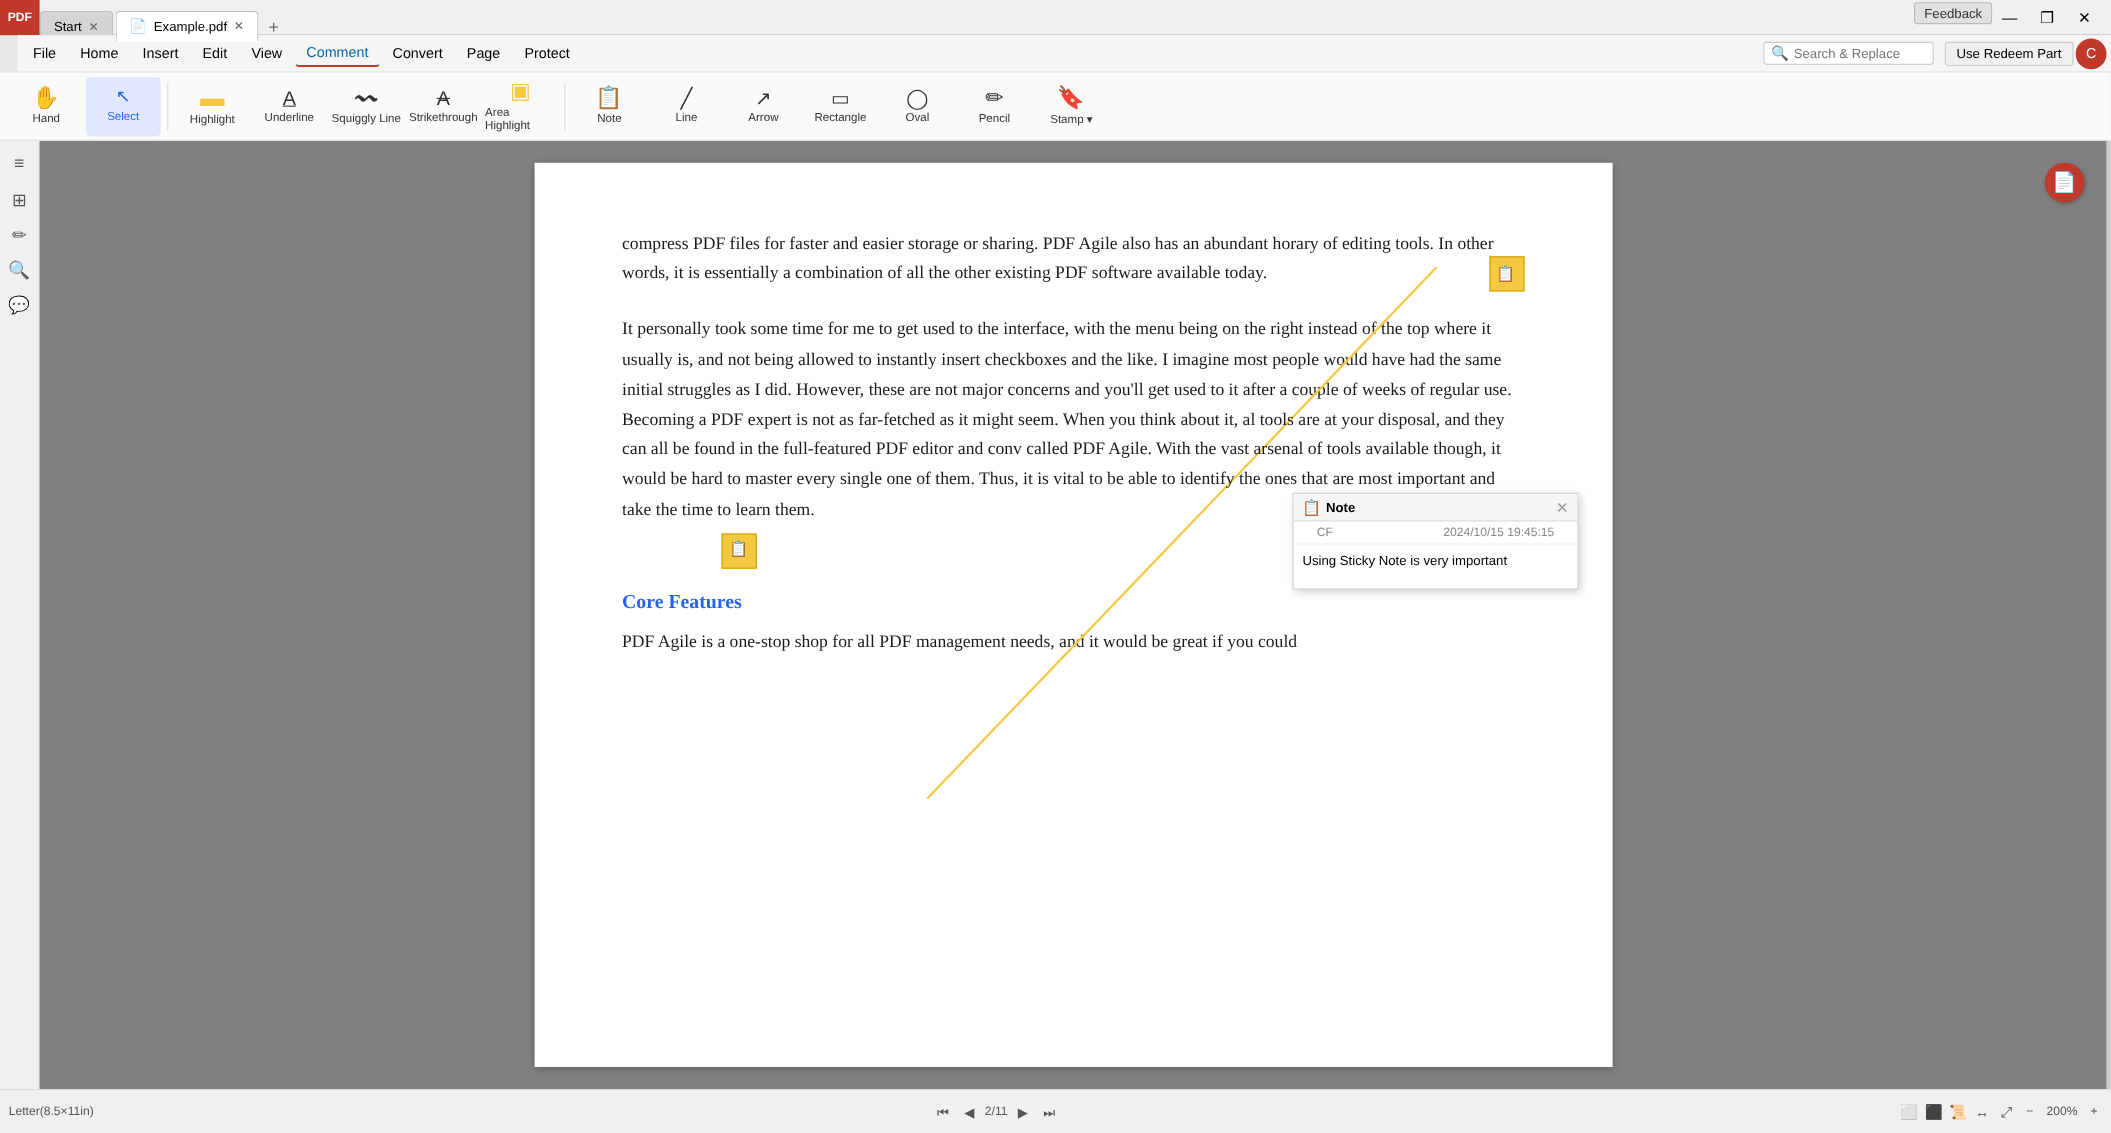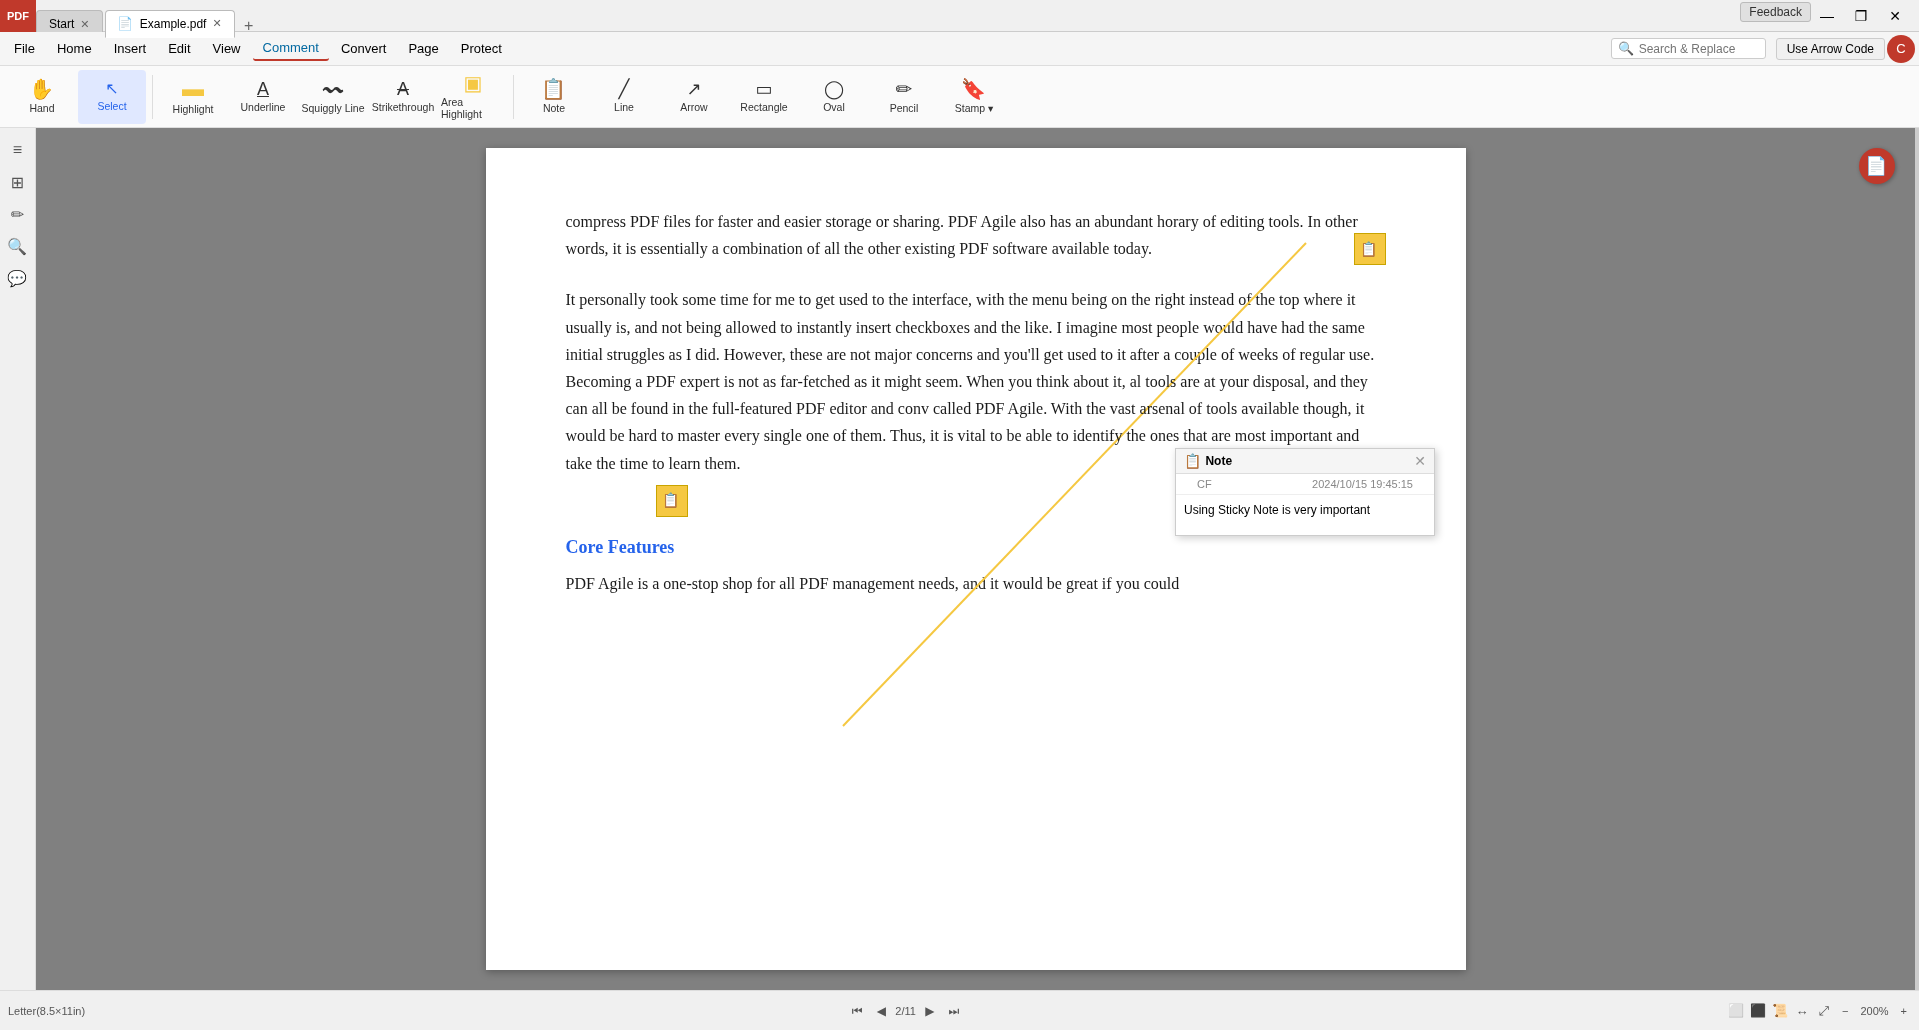--- a/index.html
+++ b/index.html
@@ -57,20 +57,21 @@
 
     
     .menubar {
       height: 34px;
       background: #f5f5f5;
       display: flex;
       align-items: center;
       border-bottom: 1px solid #ddd;
       padding: 0 4px;
       gap: 2px;
+      margin-left: 16px;
     }
     .menu-item {
       padding: 4px 10px; font-size: 13px; cursor: pointer; border-radius: 3px;
     }
     .menu-item.active { color: #0369a1; border-bottom: 2px solid #c0392b; }
     .menu-search {
       margin-left: auto; margin-right: 8px;
       display: flex; align-items: center;
       background: white; border: 1px solid #ccc; border-radius: 3px;
       padding: 2px 6px; gap: 4px;
@@ -296,21 +297,21 @@
   <div class="menu-item">Edit</div>
   <div class="menu-item">View</div>
   <div class="menu-item active">Comment</div>
   <div class="menu-item">Convert</div>
   <div class="menu-item">Page</div>
   <div class="menu-item">Protect</div>
   <div class="menu-search">
     <span style="color:#999; font-size:13px;">🔍</span>
     <input type="text" placeholder="Search &amp; Replace" style="">
   </div>
-  <div class="redeem-btn">Use Arrow Code</div>
+  <div class="redeem-btn">Use Redeem Part</div>
   <div class="user-avatar">C</div>
 </div>
 
 <div class="toolbar">
   <div class="tool-btn">
     <span class="tool-icon">✋</span>
     <span>Hand</span>
   </div>
   <div class="tool-btn active">
     <span class="tool-icon" style="font-size:16px;">↖</span>

